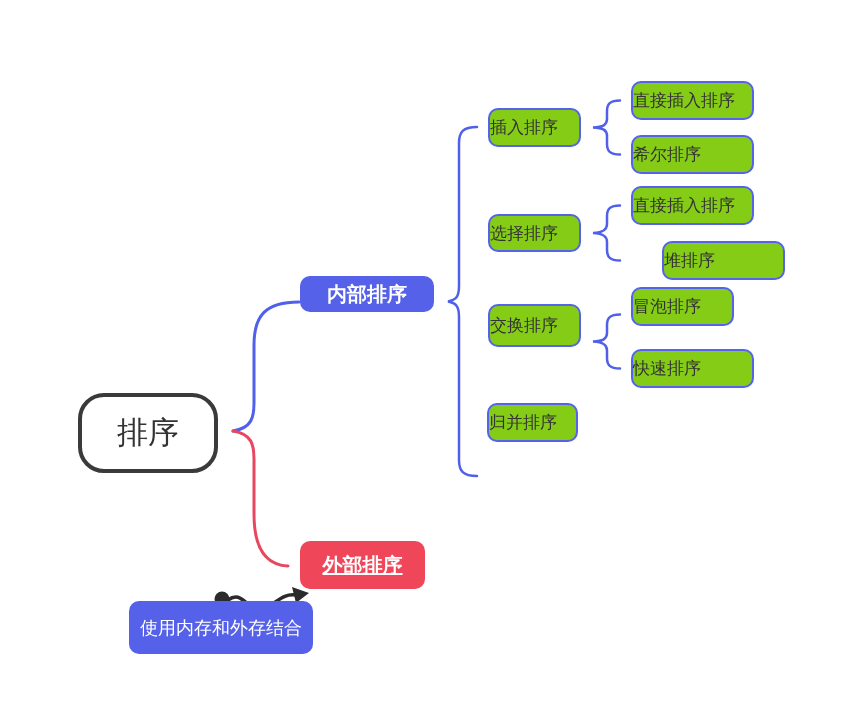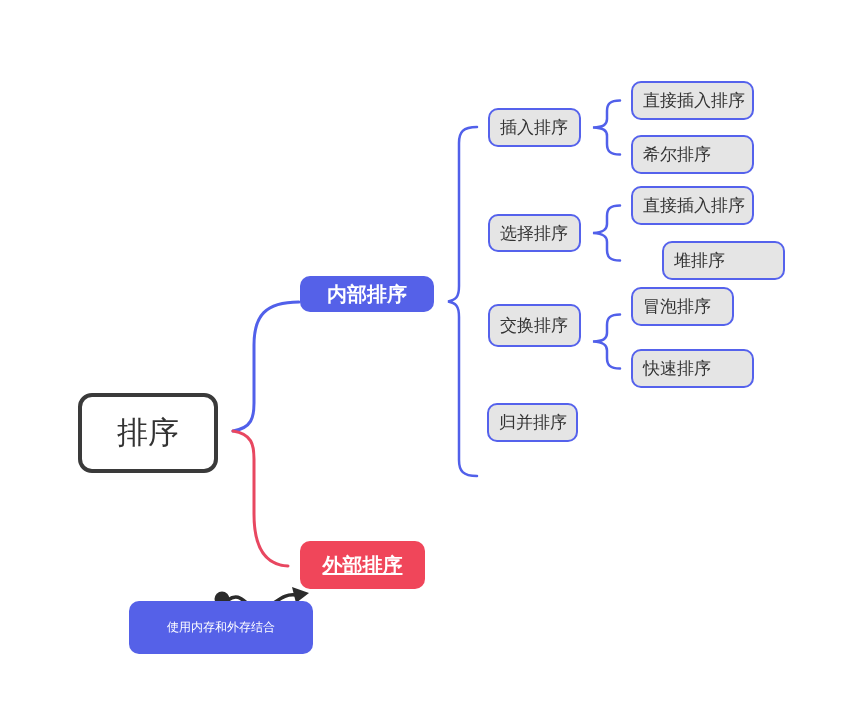--- a/index.html
+++ b/index.html
@@ -6,37 +6,37 @@
   body{font-family:"Liberation Sans","DejaVu Sans",sans-serif;}
   .canvas{
     position:relative;width:845px;height:714px;background:#ffffff;overflow:hidden;
   }
   .layer{position:absolute;left:0;top:0;}
   .node{
     position:absolute;box-sizing:border-box;display:flex;align-items:center;
     white-space:nowrap;
   }
   .root-node{
-    background:#ffffff;border:4px solid var(--root-border);border-radius:14px;
+    background:#ffffff;border:4px solid var(--root-border);border-radius:26px;
     justify-content:center;font-size:31px;color:var(--text-dark);
   }
   .branch-node{
     border:none;border-radius:10px;justify-content:center;
     font-size:20px;font-weight:bold;color:#ffffff;
   }
   .branch-blue{background:var(--branch-blue);}
   .branch-red{background:var(--branch-red);text-decoration:underline;}
   .leaf-node{
-    background:#e5e5e5;border:2px solid var(--node-border);border-radius:10px;
-    justify-content:flex-start;padding-left:10px;
+    background:#84cc16;border:2px solid var(--node-border);border-radius:10px;
+    justify-content:flex-start;
     font-size:17px;color:var(--text-dark);
   }
   .note-node{
     background:var(--branch-blue);border:none;border-radius:10px;justify-content:center;
-    font-size:12px;color:#ffffff;font-family:Liberation Mono, monospace;
+    font-size:18px;color:#ffffff;font-family:Liberation Mono, monospace;
   }
   svg .brace{fill:none;stroke:var(--line-blue);stroke-width:2.5;stroke-linecap:round;}
   svg .curve-blue{fill:none;stroke:var(--line-blue);stroke-width:3;stroke-linecap:round;}
   svg .curve-red{fill:none;stroke:var(--line-red);stroke-width:3;stroke-linecap:round;}
   svg .arrow-line{fill:none;stroke:var(--arrow-black);stroke-width:3.5;stroke-linecap:round;}
   svg .arrow-solid{fill:var(--arrow-black);stroke:none;}
 </style>
 </head>
 <body>
 

